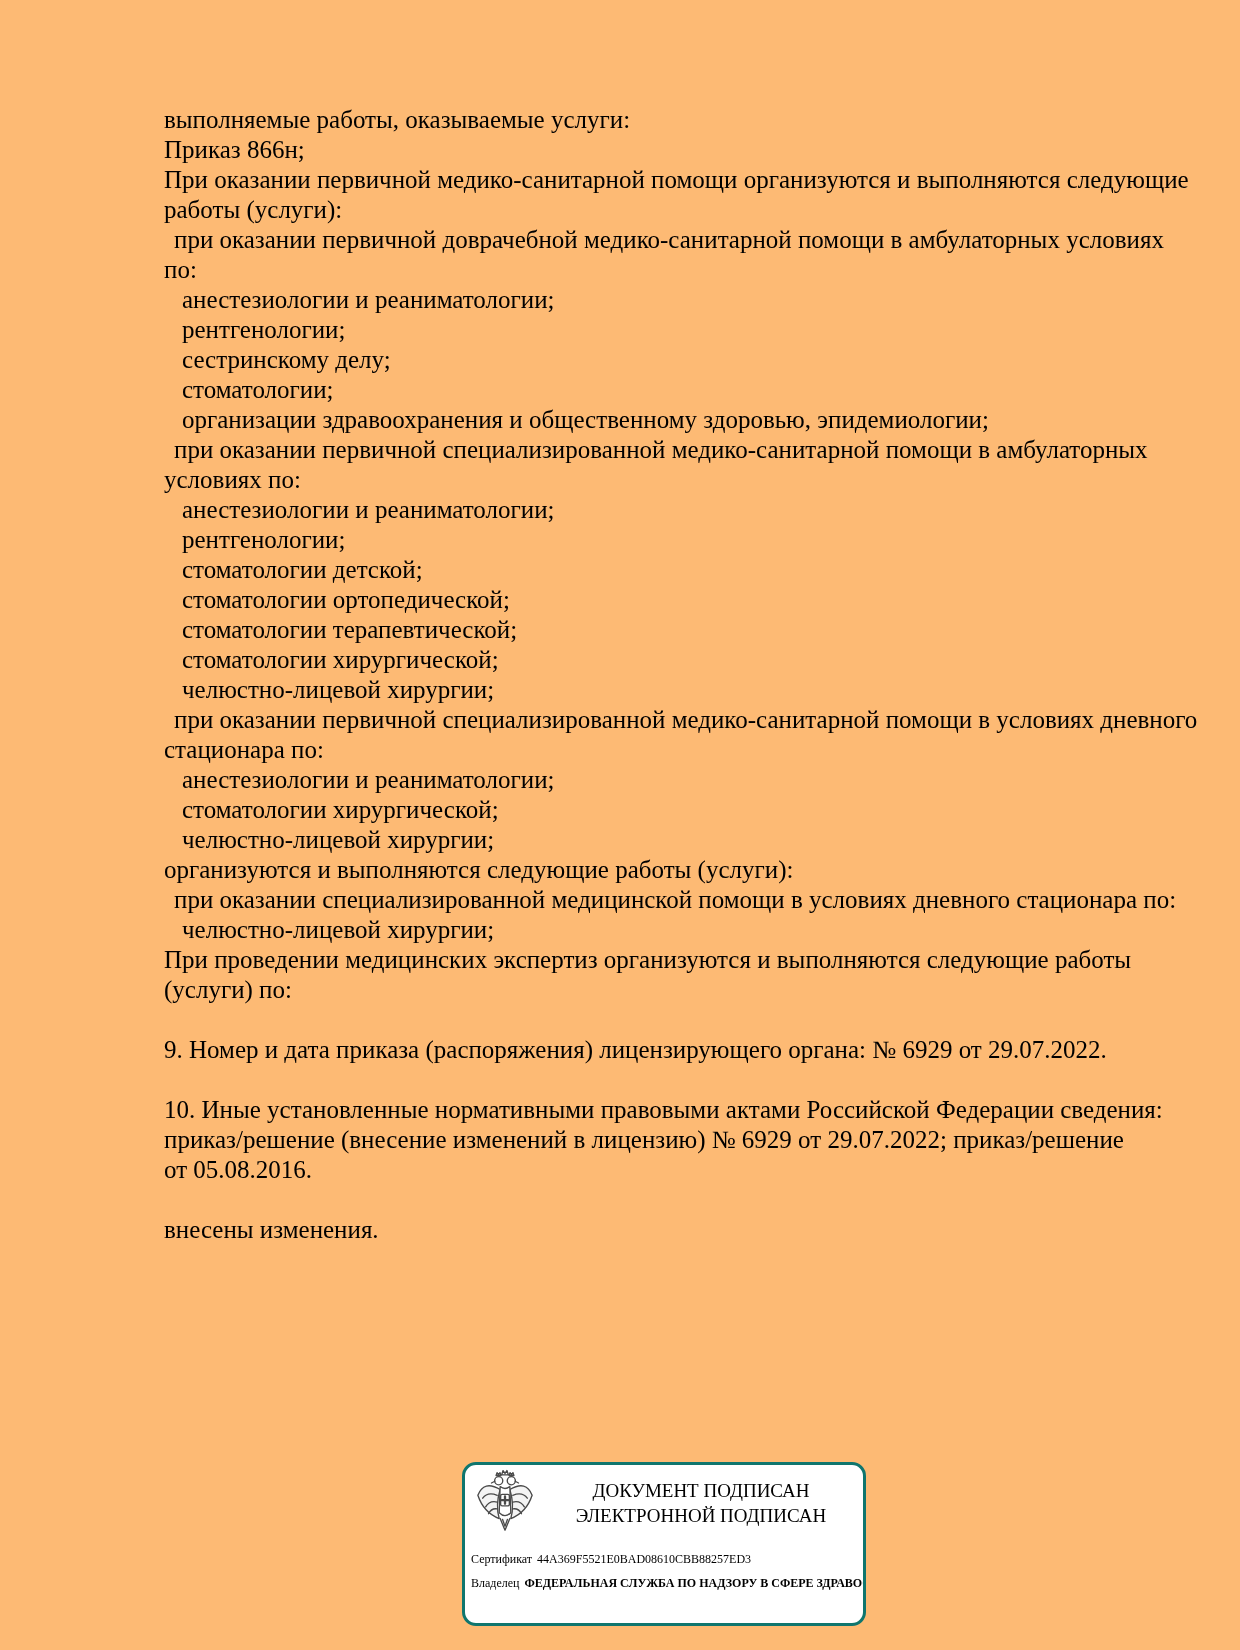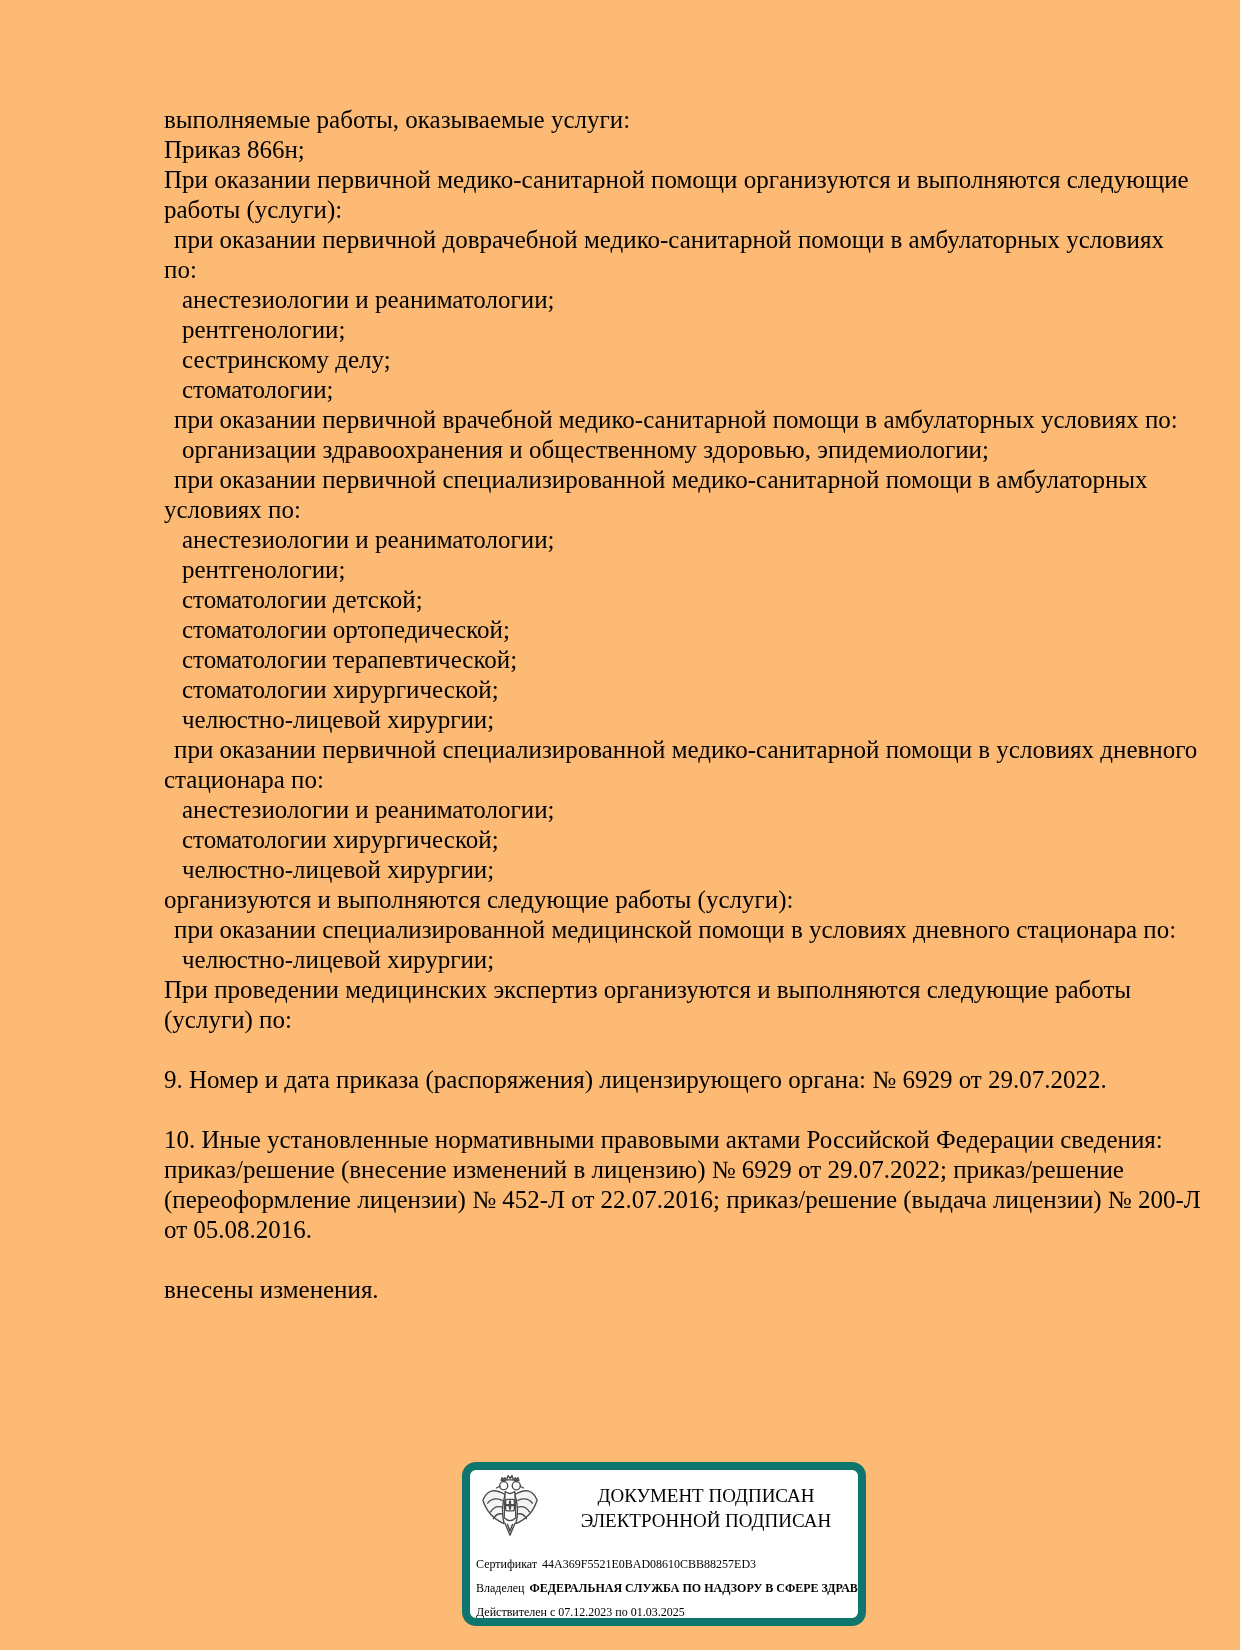--- a/index.html
+++ b/index.html
@@ -20,21 +20,21 @@
     line-height:30px;
     font-size:25px;
     white-space:nowrap;
   }
   .i1{padding-left:10px;}
   .i2{padding-left:18px;}
   .stamp{
     position:absolute;
     left:462px;top:1462px;
     width:404px;height:164px;
-    border:8px solid #0f766e;
+    border:3px solid #0f766e;
     border-radius:14px;
     box-sizing:border-box;
     overflow:hidden;
     background:#fff;
   }
   .emblem{
     position:absolute;
     left:9px;top:3px;
     width:62px;height:72px;
   }
@@ -69,21 +69,20 @@
       <div class="line">выполняемые работы, оказываемые услуги:</div>
       <div class="line">Приказ 866н;</div>
       <div class="line">При оказании первичной медико-санитарной помощи организуются и выполняются следующие</div>
       <div class="line">работы (услуги):</div>
       <div class="line i1">при оказании первичной доврачебной медико-санитарной помощи в амбулаторных условиях</div>
       <div class="line">по:</div>
       <div class="line i2">анестезиологии и реаниматологии;</div>
       <div class="line i2">рентгенологии;</div>
       <div class="line i2">сестринскому делу;</div>
       <div class="line i2">стоматологии;</div>
-      <div class="line i1">при оказании первичной врачебной медико-санитарной помощи в амбулаторных условиях по:</div>
       <div class="line i2">организации здравоохранения и общественному здоровью, эпидемиологии;</div>
       <div class="line i1">при оказании первичной специализированной медико-санитарной помощи в амбулаторных</div>
       <div class="line">условиях по:</div>
       <div class="line i2">анестезиологии и реаниматологии;</div>
       <div class="line i2">рентгенологии;</div>
       <div class="line i2">стоматологии детской;</div>
       <div class="line i2">стоматологии ортопедической;</div>
       <div class="line i2">стоматологии терапевтической;</div>
       <div class="line i2">стоматологии хирургической;</div>
       <div class="line i2">челюстно-лицевой хирургии;</div>
@@ -95,21 +94,20 @@
       <div class="line">организуются и выполняются следующие работы (услуги):</div>
       <div class="line i1">при оказании специализированной медицинской помощи в условиях дневного стационара по:</div>
       <div class="line i2">челюстно-лицевой хирургии;</div>
       <div class="line">При проведении медицинских экспертиз организуются и выполняются следующие работы</div>
       <div class="line">(услуги) по:</div>
       <div class="line"></div>
       <div class="line">9. Номер и дата приказа (распоряжения) лицензирующего органа: № 6929 от 29.07.2022.</div>
       <div class="line"></div>
       <div class="line">10. Иные установленные нормативными правовыми актами Российской Федерации сведения:</div>
       <div class="line">приказ/решение (внесение изменений в лицензию) № 6929 от 29.07.2022; приказ/решение</div>
-      <div class="line">(переоформление лицензии) № 452-Л от 22.07.2016; приказ/решение (выдача лицензии) № 200-Л</div>
       <div class="line">от 05.08.2016.</div>
       <div class="line"></div>
       <div class="line">внесены изменения.</div>
     </div>
 
   <div class="stamp">
     <svg class="emblem" viewBox="0 0 64 74" xmlns="http://www.w3.org/2000/svg">
       <g stroke="#4a4a4a" stroke-width="1.4" fill="none" stroke-linecap="round" stroke-linejoin="round">
 
         <path d="M27,22 Q10,12 4,28 Q10,46 26,52 Q22,38 27,22 Z" fill="#f4f4f4"></path>
@@ -143,17 +141,16 @@
     </svg>
 
     <div class="stamp-title">
       <div>ДОКУМЕНТ ПОДПИСАН</div>
       <div>ЭЛЕКТРОННОЙ ПОДПИСАН</div>
     </div>
 
     <div class="stamp-lines">
       <div class="sline"><span>Сертификат</span><span class="val">44A369F5521E0BAD08610CBB88257ED3</span></div>
       <div class="sline"><span>Владелец</span><span class="owner">ФЕДЕРАЛЬНАЯ СЛУЖБА ПО НАДЗОРУ В СФЕРЕ ЗДРАВООХРАНЕНИЯ</span></div>
-      <div class="sline">Действителен с 07.12.2023 по 01.03.2025</div>
     </div>
   </div>
 
 </div>
 
 </body></html>

